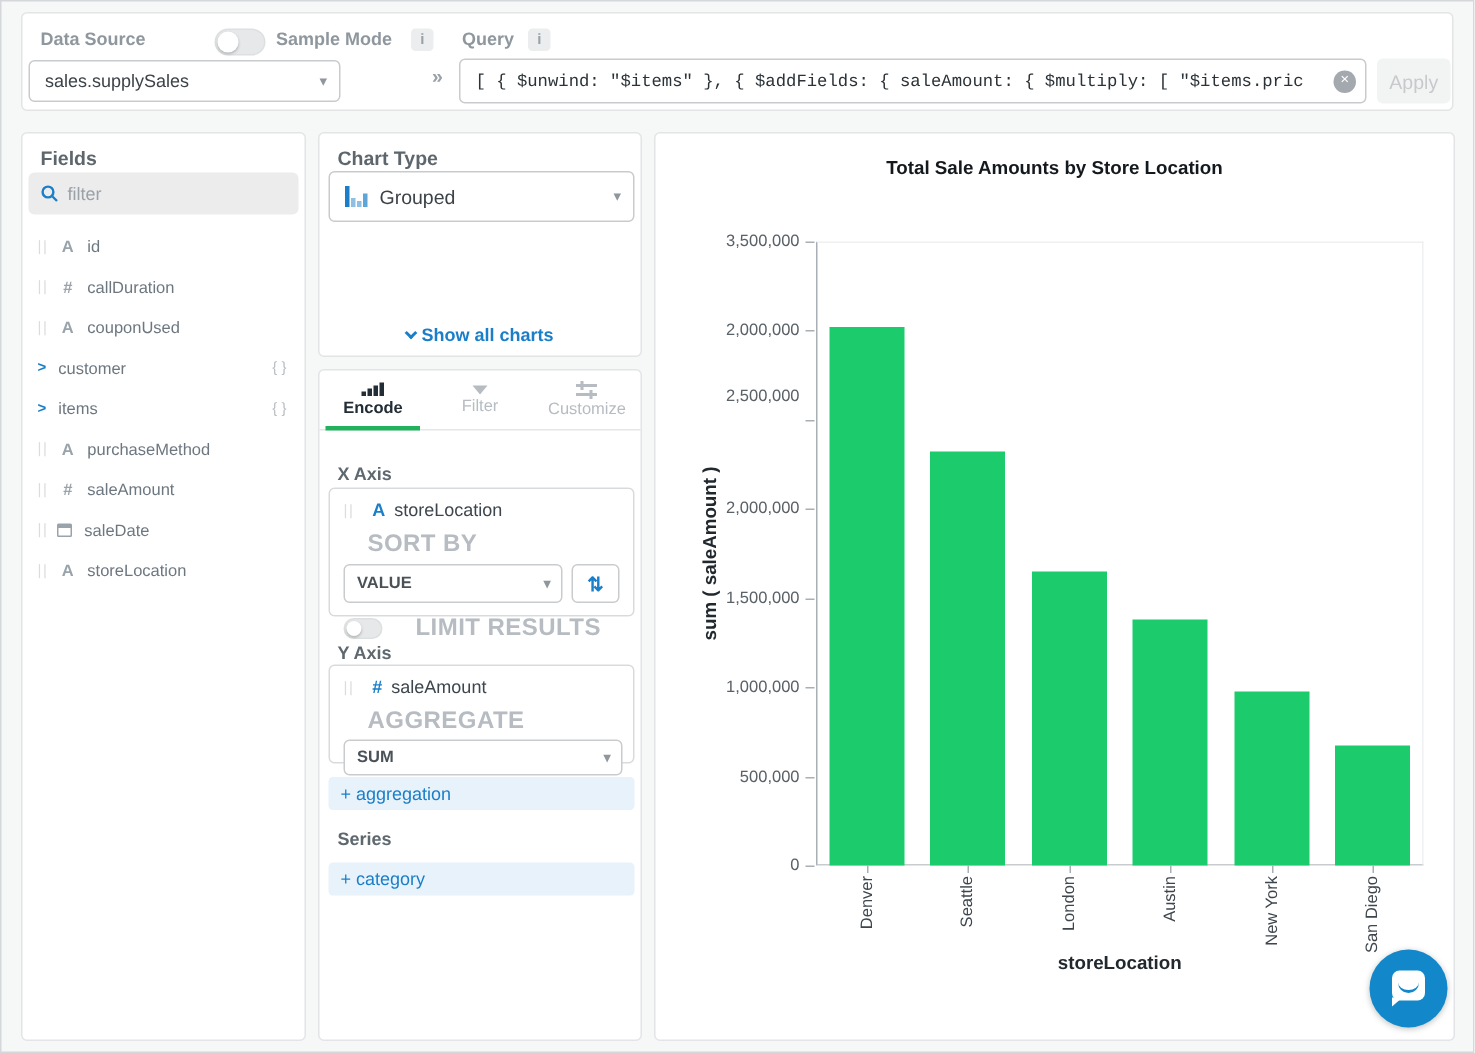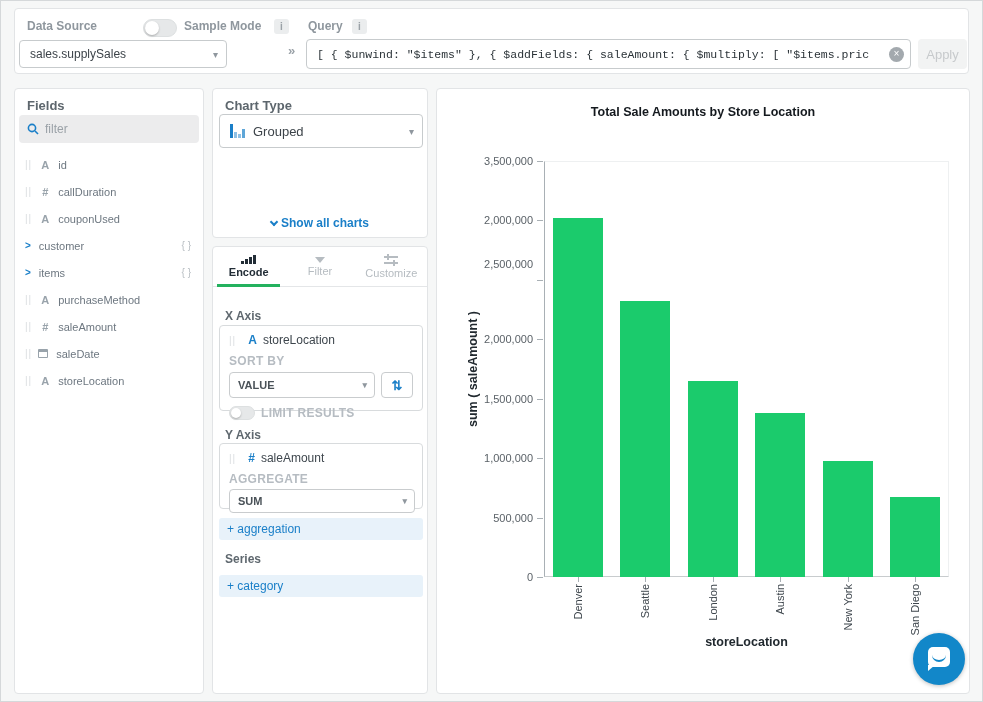--- a/index.html
+++ b/index.html
@@ -74,21 +74,21 @@
   .sliders i { position:absolute; left:0; right:0; height:2px; background:currentColor; }
   .sliders i:nth-child(1){ top:1px; } .sliders i:nth-child(2){ bottom:1px; }
   .sliders b { position:absolute; width:2px; height:6px; background:currentColor; }
   .sliders b:nth-child(3){ left:3px; top:-1px; } .sliders b:nth-child(4){ right:3px; bottom:-1px; }
 
   .axis-head { position:absolute; left:12px; font-size:12px; font-weight:bold; color:#5f686f; }
   .card { position:absolute; left:6px; width:204px; background:#fff; border:1px solid #d8dbdd; border-radius:4px; padding:7px 9px; }
   .card .frow { display:flex; align-items:center; gap:6px; }
   .card .f-icon-blue { color:#1a7fc8; font-weight:bold; font-size:12px; }
   .card .fname { font-size:12px; color:#3e464d; }
-  .caps { font-size:12px; font-weight:bold; color:#b6bcc2; letter-spacing:.3px; margin-top:7px; }
+  .caps { font-size:16px; font-weight:bold; color:#b6bcc2; letter-spacing:.3px; margin-top:7px;margin-left:16px; }
   .mini-select { position:relative; height:26px; border:1px solid #c9ccce; border-radius:4px; background:#fff;
     display:flex; align-items:center; padding:0 20px 0 8px; font-size:11px; font-weight:bold; color:#4a5258; cursor:pointer; }
   .mini-select .chev { position:absolute; right:7px; color:#8f979e; font-size:9px; }
   #sort-row { display:flex; gap:6px; margin-top:4px; }
   #sort-dir-btn { width:32px; height:26px; border:1px solid #c9ccce; border-radius:4px; background:#fff; color:#1a7fc8;
     font-size:13px; font-weight:bold; cursor:pointer; }
   .toggle.small { width:26px; height:14px; border-radius:7px; }
   .toggle.small .knob { width:10px; height:10px; }
   #limit-row { display:flex; align-items:center; gap:6px; margin-top:8px; }
   .strip { position:absolute; left:6px; width:204px; height:22px; background:#e8f2fa; border-radius:3px; color:#1a7fc8;

